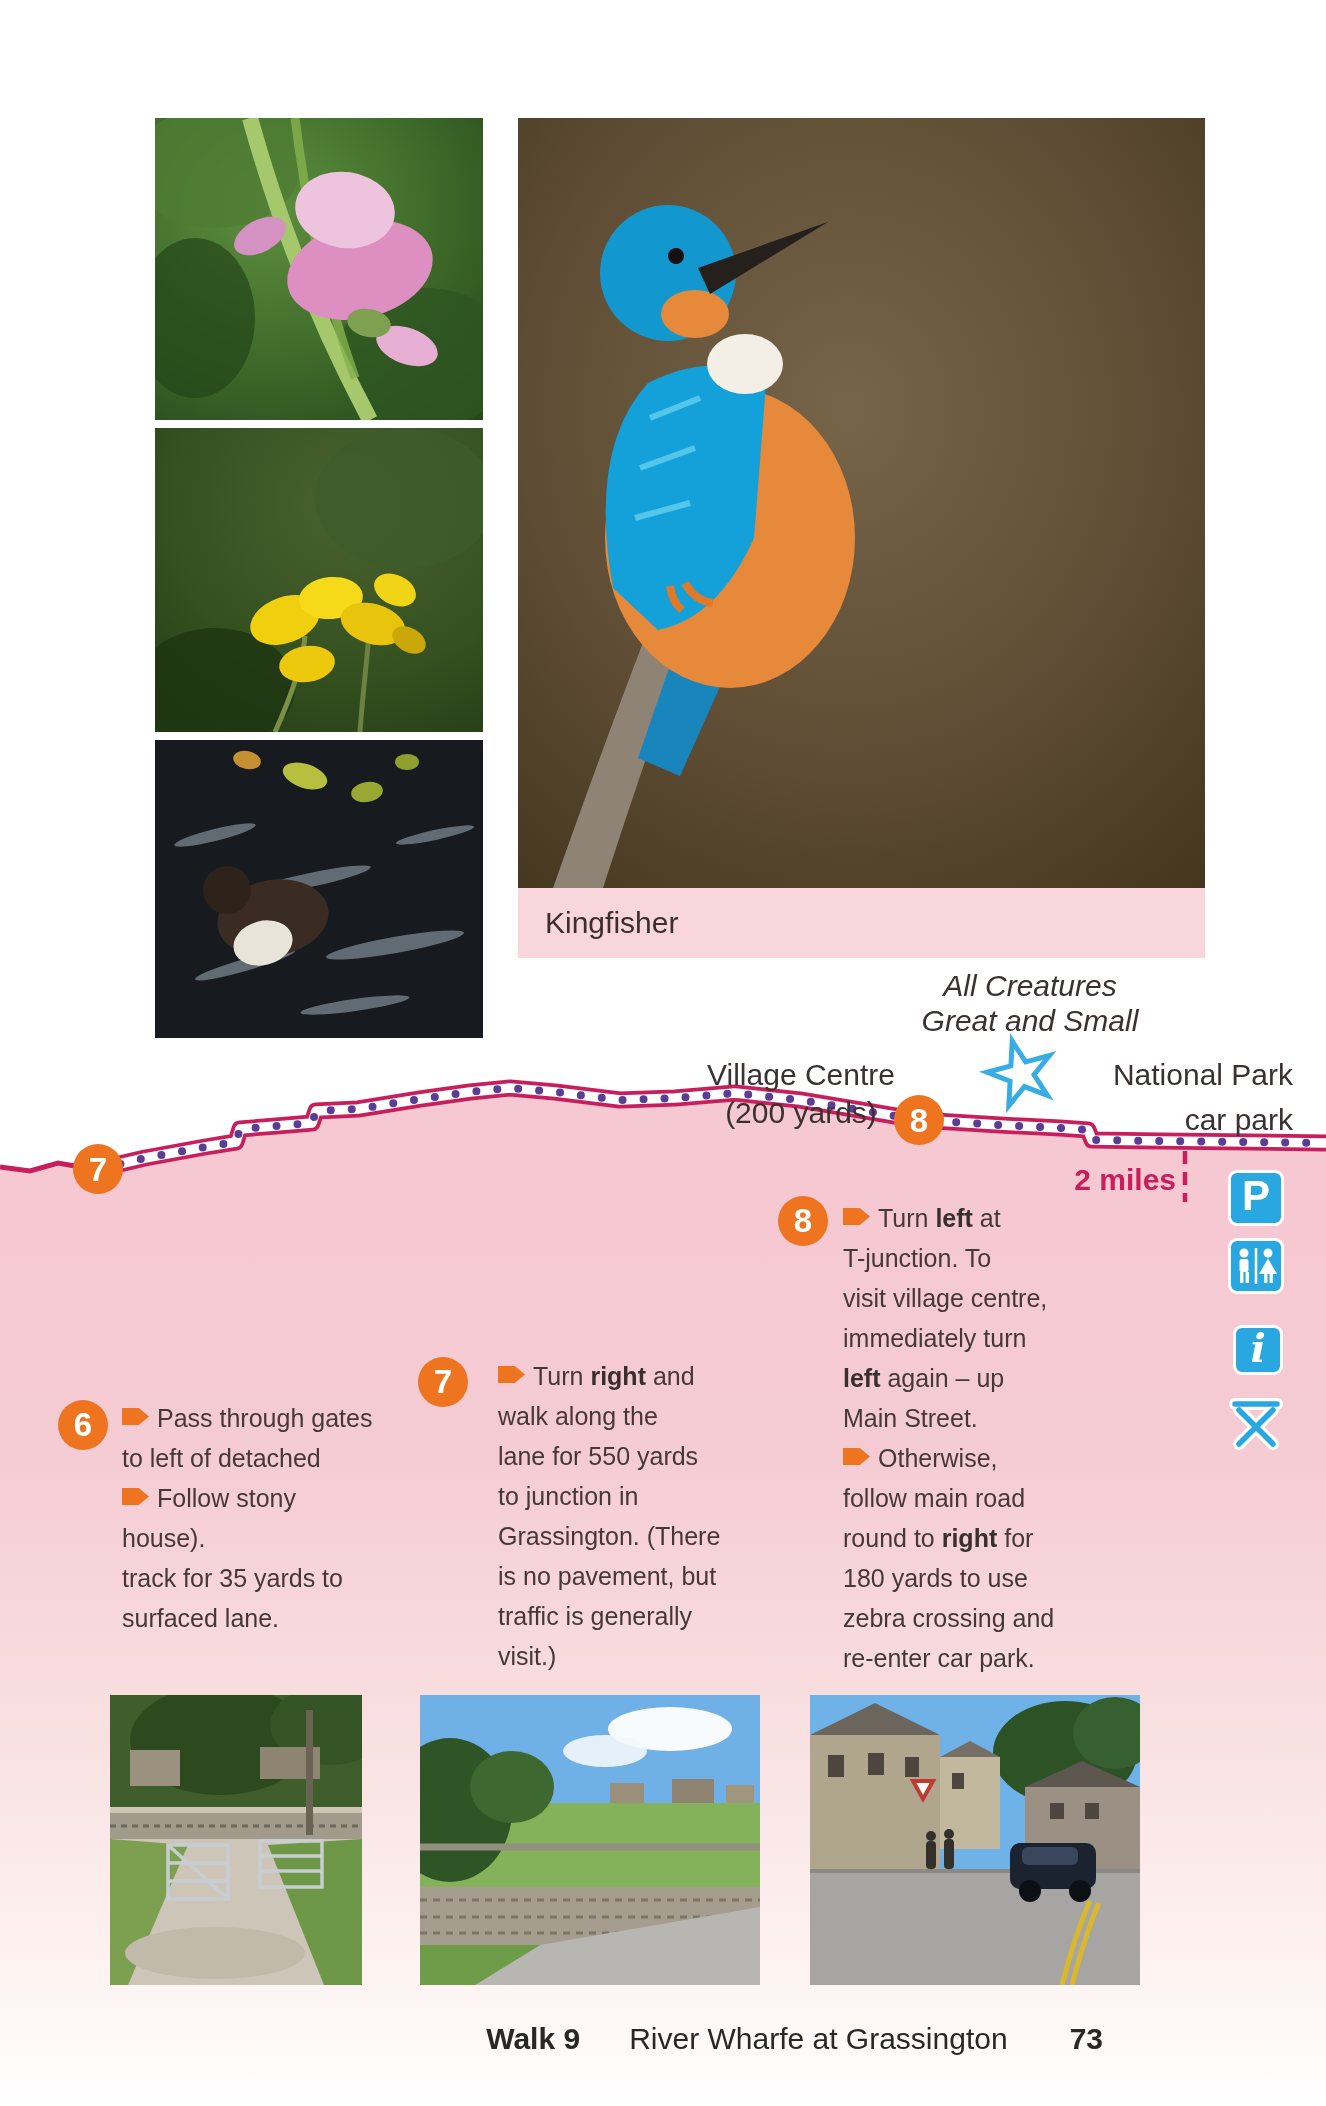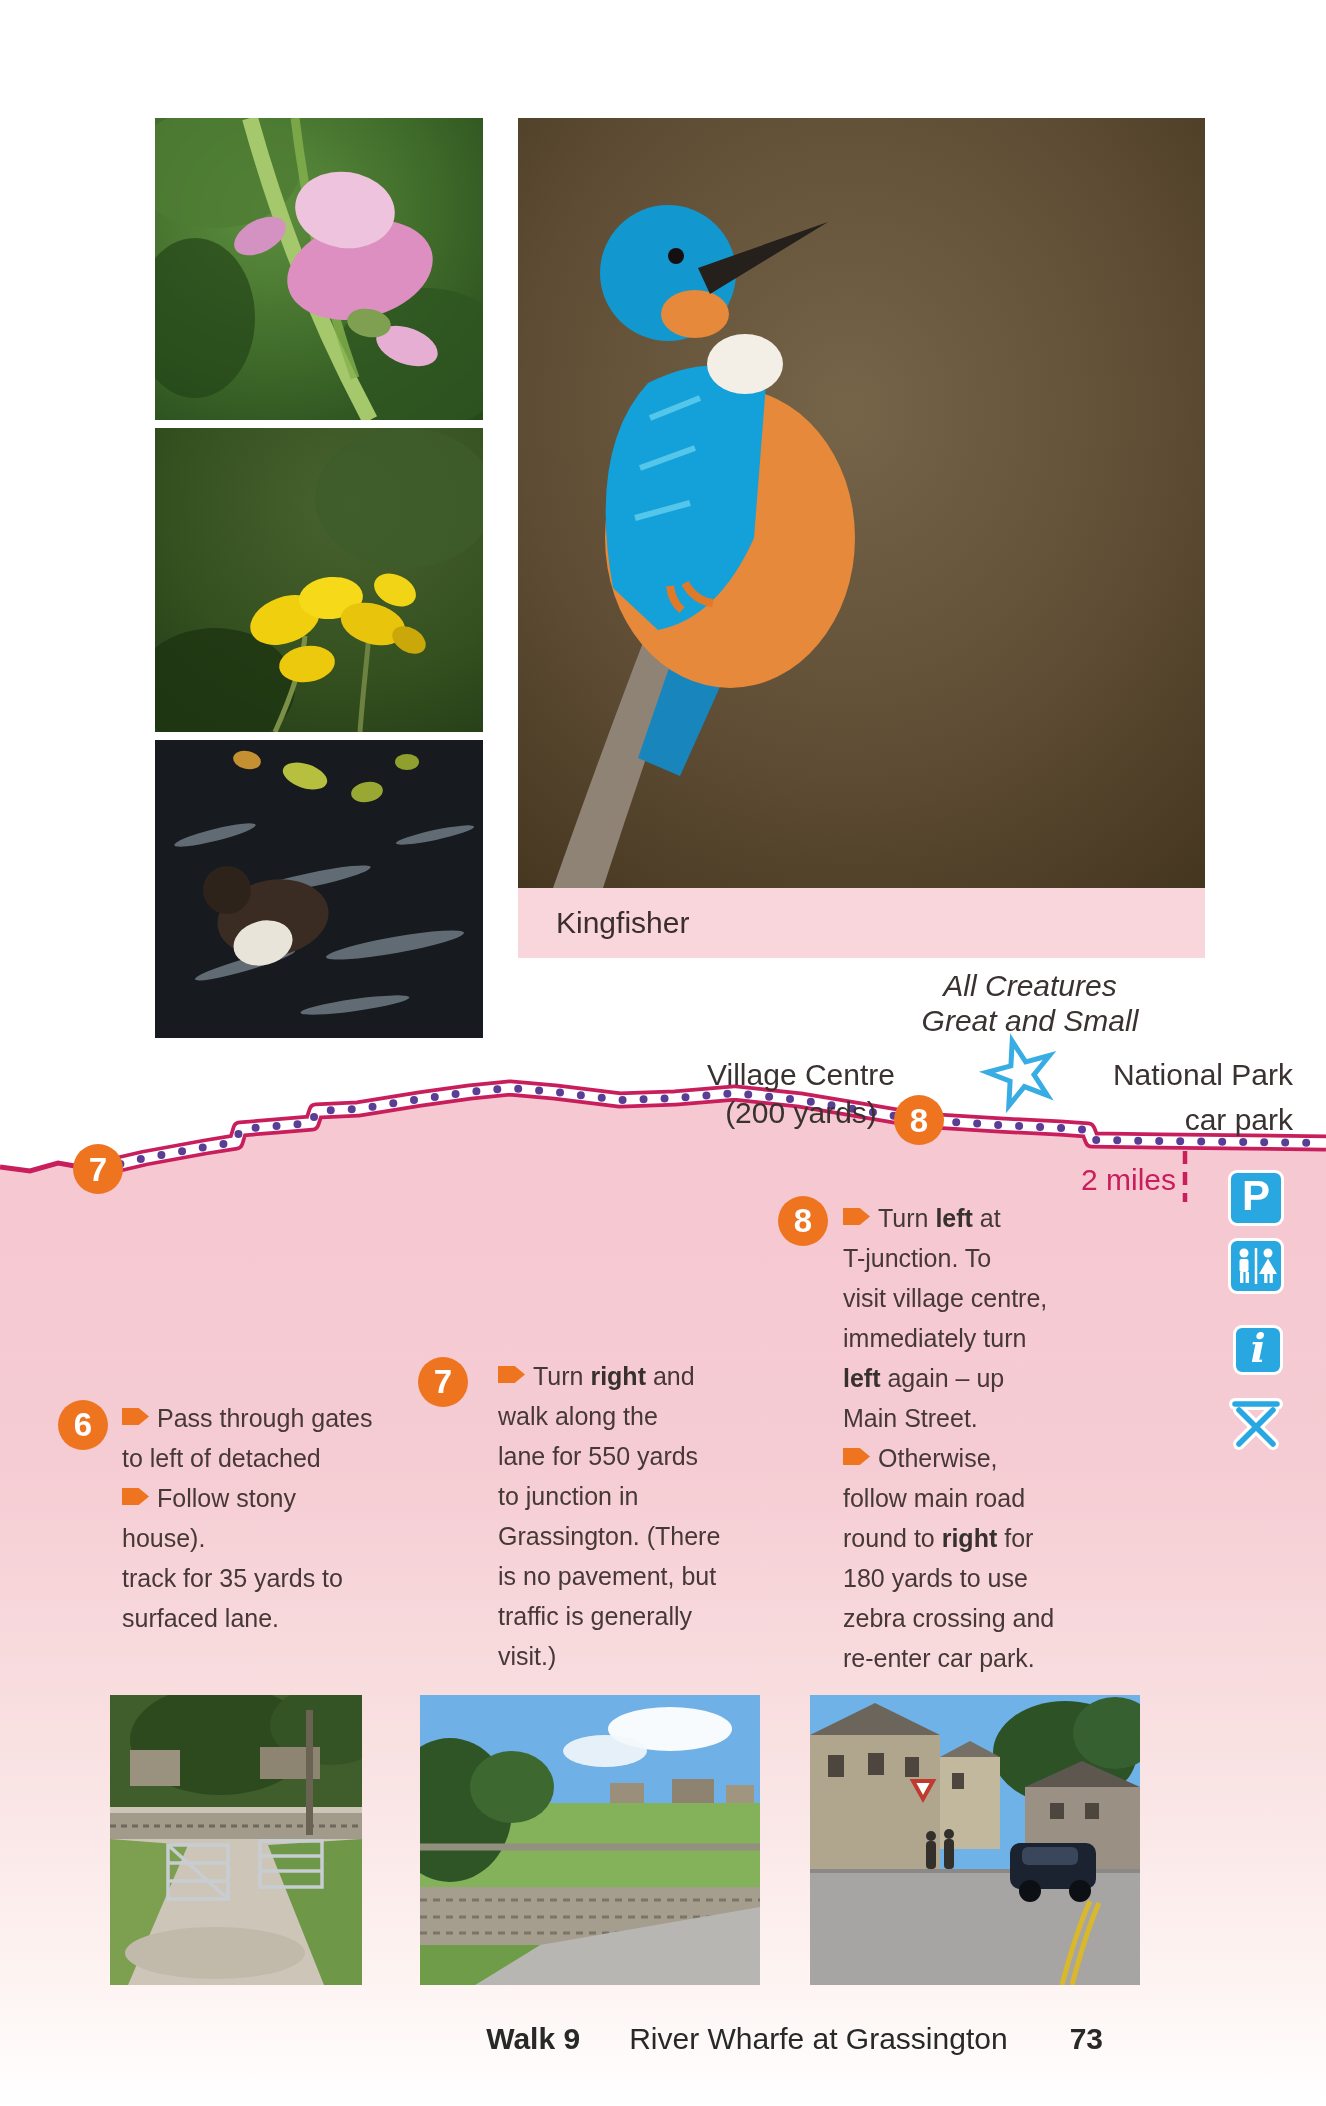--- a/index.html
+++ b/index.html
@@ -10,29 +10,29 @@
 
   
   .pink-box{position:absolute;left:0;top:1245px;width:1326px;height:861px;
     background:linear-gradient(180deg,#f6c9d2 0%,#f5ccd3 25%,#f9e1e2 58%,#fdf3f1 84%,#ffffff 100%);}
 
   .map-svg{position:absolute;left:0;top:1030px;width:1326px;height:220px;}
 
   
   .caption-band{position:absolute;left:518px;top:888px;width:687px;height:70px;
     background:#f8d6dc;color:#3b2e2b;font-size:30px;line-height:70px;
-    padding-left:38px;box-sizing:border-box;}
+    padding-left:27px;box-sizing:border-box;}
 
   
   .lbl{position:absolute;color:#3a3230;font-size:30px;}
   .lbl-village{left:655px;top:1056px;width:292px;text-align:center;line-height:38px;}
   .lbl-attraction{left:880px;top:968px;width:300px;text-align:center;line-height:35px;
     font-style:italic;}
   .lbl-carpark{right:33px;top:1052px;text-align:right;line-height:45px;}
-  .lbl-miles{right:150px;top:1163px;color:#c91e5c;font-weight:normal;}
+  .lbl-miles{right:150px;top:1163px;color:#c91e5c;font-weight:bold;}
 
   
   .sq{position:absolute;background:#28a7e0;border:3px solid #fff;border-radius:9px;
     box-sizing:border-box;display:flex;align-items:center;justify-content:center;}
   .sq-parking{left:1228px;top:1170px;width:56px;height:56px;color:#fff;
     font-size:42px;font-weight:bold;padding-bottom:4px;}
   .sq-toilets{left:1228px;top:1238px;width:56px;height:56px;}
   .sq-info{left:1233px;top:1325px;width:50px;height:50px;color:#fff;
     font-family:"DejaVu Serif",serif;font-style:italic;font-weight:bold;
     font-size:40px;padding-bottom:6px;}

